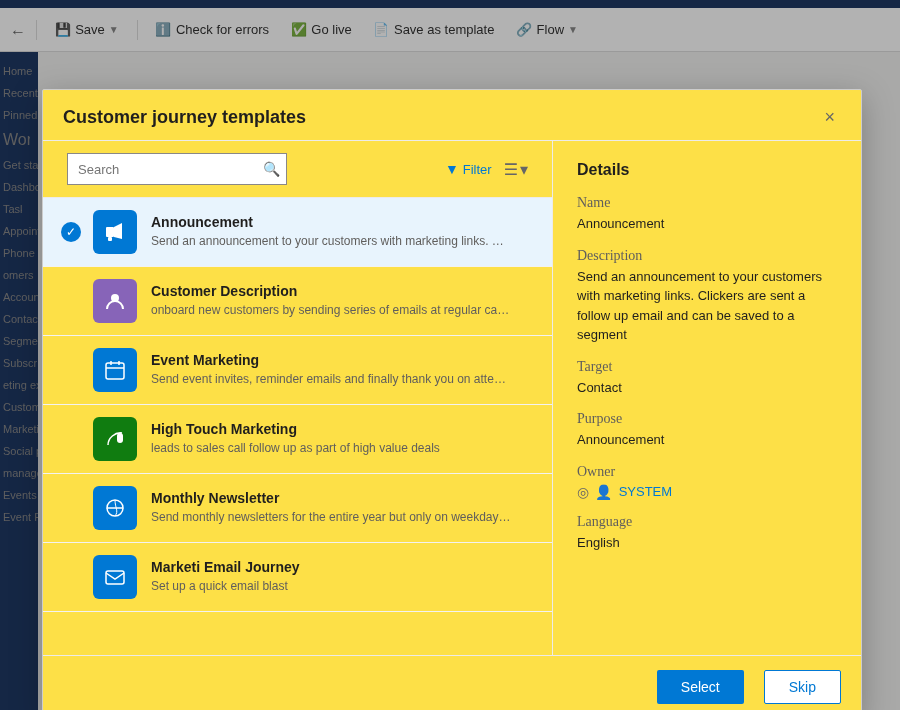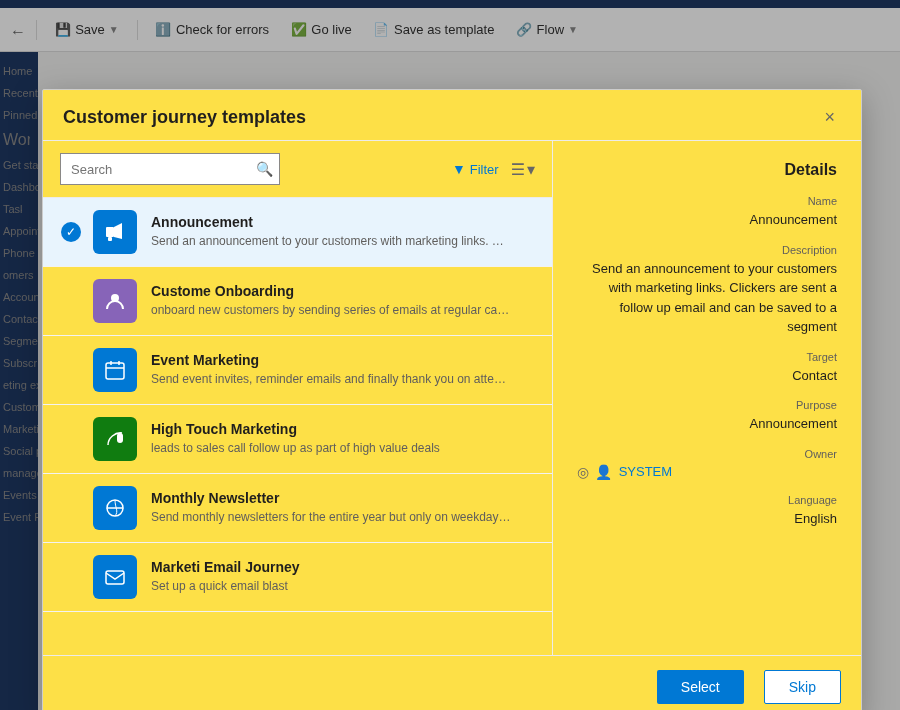--- a/index.html
+++ b/index.html
@@ -99,21 +99,21 @@
     
     .left-panel {
       width: 510px;
       border-right: 1px solid #edebe9;
       display: flex;
       flex-direction: column;
       flex-shrink: 0;
     }
 
     .search-bar {
-      padding: 12px 17px;
+      padding: 12px 24px;
       display: flex;
       align-items: center;
       justify-content: space-between;
       border-bottom: 1px solid #edebe9;
       gap: 28px;
     }
 
     .search-input-wrapper {
       position: relative;
       flex: 1;
@@ -243,39 +243,39 @@
       overflow: hidden;
       text-overflow: ellipsis;
       max-width: 360px;
     }
 
     
     .right-panel {
       flex: 1;
       padding: 20px 24px;
       overflow-y: auto;
-      text-align: right;
     }
 
     .details-title {
       font-size: 16px;
       font-weight: 700;
       color: #201f1e;
       margin-bottom: 16px;
     }
 
     .detail-section {
       margin-bottom: 14px;
     }
 
     .detail-label {
-      font-size: 11px;
+      font-size: 14px;
       color: #605e5c;
       margin-bottom: 3px;
       font-weight: 400;
+      font-family: Liberation Serif, serif;
     }
 
     .detail-value {
       font-size: 13px;
       color: #201f1e;
       line-height: 1.5;
     }
 
     .owner-row {
       display: flex;
@@ -456,21 +456,21 @@
       <div class="template-check">
         
       </div>
       <div class="template-icon-box" style="background:#8764b8;">
         <svg width="22" height="22" viewBox="0 0 22 22" fill="none">
                 <circle cx="11" cy="8" r="4" fill="white"></circle>
                 <path d="M3 19c0-4.4 3.6-8 8-8s8 3.6 8 8" stroke="white" stroke-width="2" fill="none"></path>
               </svg>
       </div>
       <div class="template-text">
-        <div class="template-name">Custome Onboarding</div>
+        <div class="template-name">Customer Description</div>
         <div class="template-desc">onboard new customers by sending series of emails at regular cadence</div>
       </div>
     </div>
           <div class="template-item">
       <div class="template-check">
         
       </div>
       <div class="template-icon-box" style="background:#0078d4;">
         <svg width="22" height="22" viewBox="0 0 22 22" fill="none">
                 <rect x="2" y="4" width="18" height="16" rx="2" stroke="white" stroke-width="1.5" fill="none"></rect>

